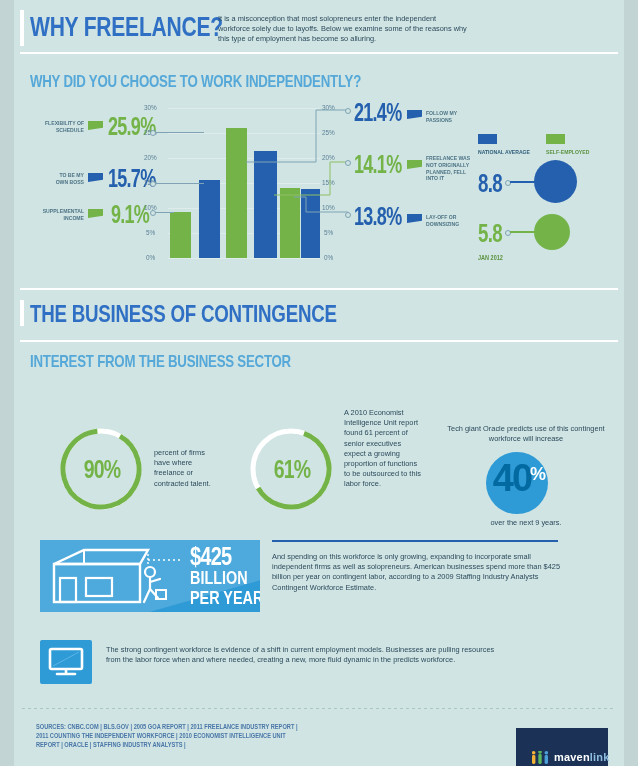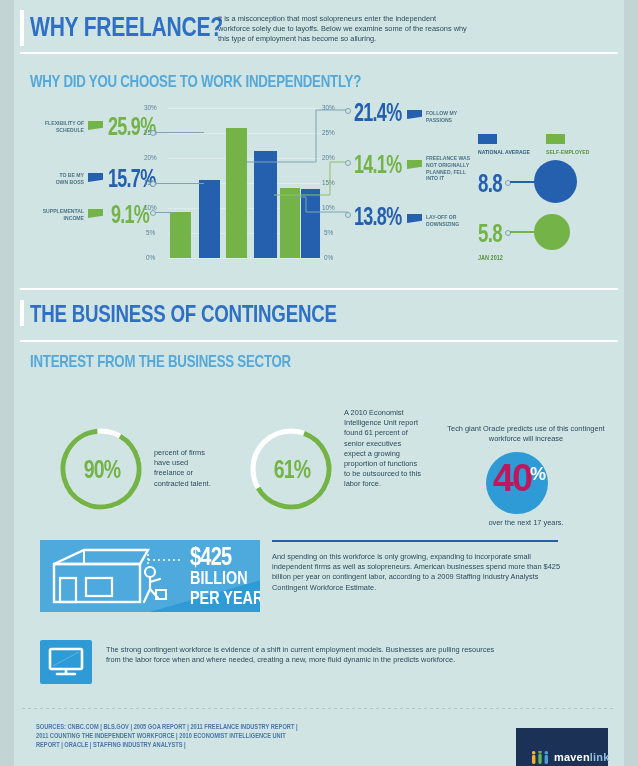--- a/index.html
+++ b/index.html
@@ -245,36 +245,36 @@
     <div class="hrule" style="left:6px;top:340px;width:598px;"></div>
 
     <div class="abs cond h2" style="left:16px;top:352px;">INTEREST FROM THE BUSINESS SECTOR</div>
 
 
     <svg class="abs" style="left:42px;top:424px;width:90px;height:90px;" viewBox="0 0 90 90">
       <circle cx="45" cy="45" r="38" fill="none" stroke="#ffffff" stroke-width="5"></circle>
       <circle cx="45" cy="45" r="38" fill="none" stroke="#74b348" stroke-width="5" stroke-dasharray="214.9 238.8" stroke-dashoffset="0" transform="rotate(-60 45 45)" stroke-linecap="butt"></circle>
     </svg>
     <div class="ringnum" style="left:58px;top:455px;width:60px;text-align:center;">90%</div>
-    <div class="abs body-txt" style="left:140px;top:448px;width:62px;">percent of firms have used freelance or contracted talent.</div>
+    <div class="abs body-txt" style="left:140px;top:448px;width:62px;">percent of firms have where freelance or contracted talent.</div>
 
     <svg class="abs" style="left:232px;top:424px;width:90px;height:90px;" viewBox="0 0 90 90">
       <circle cx="45" cy="45" r="38" fill="none" stroke="#ffffff" stroke-width="5"></circle>
       <circle cx="45" cy="45" r="38" fill="none" stroke="#74b348" stroke-width="5" stroke-dasharray="145.7 238.8" stroke-dashoffset="0" transform="rotate(-70 45 45)" stroke-linecap="butt"></circle>
     </svg>
     <div class="ringnum" style="left:248px;top:455px;width:60px;text-align:center;">61%</div>
     <div class="abs body-txt" style="left:330px;top:408px;width:80px;">A 2010 Economist Intelligence Unit report found 61 percent of senior executives expect a growing proportion of functions to be outsourced to this labor force.</div>
 
     <div class="abs body-txt" style="left:432px;top:424px;width:160px;text-align:center;">Tech giant Oracle predicts use of this contingent workforce will increase</div>
     <div class="circ" style="left:472px;top:452px;width:62px;height:62px;background:#2e9ad6;"></div>
-    <div class="abs" style="left:472px;top:458px;width:52px;text-align:center;color:#be185d;font-weight:bold;font-size:38px;
+    <div class="abs" style="left:472px;top:458px;width:52px;text-align:center;color:#0369a1;font-weight:bold;font-size:38px;
                 font-family:'Liberation Sans Narrow','Liberation Sans',sans-serif;letter-spacing:-2px;line-height:40px;">40</div>
     <div class="abs" style="left:516px;top:464px;color:#ffffff;font-weight:bold;font-size:18px;
                 font-family:'Liberation Sans Narrow','Liberation Sans',sans-serif;">%</div>
-    <div class="abs body-txt" style="left:432px;top:518px;width:160px;text-align:center;">over the next 17 years.</div>
+    <div class="abs body-txt" style="left:432px;top:518px;width:160px;text-align:center;">over the next 9 years.</div>
 
     <div class="illo" style="left:26px;top:540px;width:220px;height:72px;">
       <div class="shine"></div>
       <svg style="position:absolute;left:8px;top:6px;width:142px;height:62px;" viewBox="0 0 142 62">
 
         <rect x="6" y="18" width="86" height="38" fill="none" stroke="#ffffff" stroke-width="2.4"></rect>
 
         <path d="M 6 18 L 36 4 L 100 4 L 92 18 Z" fill="none" stroke="#ffffff" stroke-width="2.4"></path>
         <line x1="36" y1="4" x2="36" y2="18" stroke="#ffffff" stroke-width="2"></line>
 

